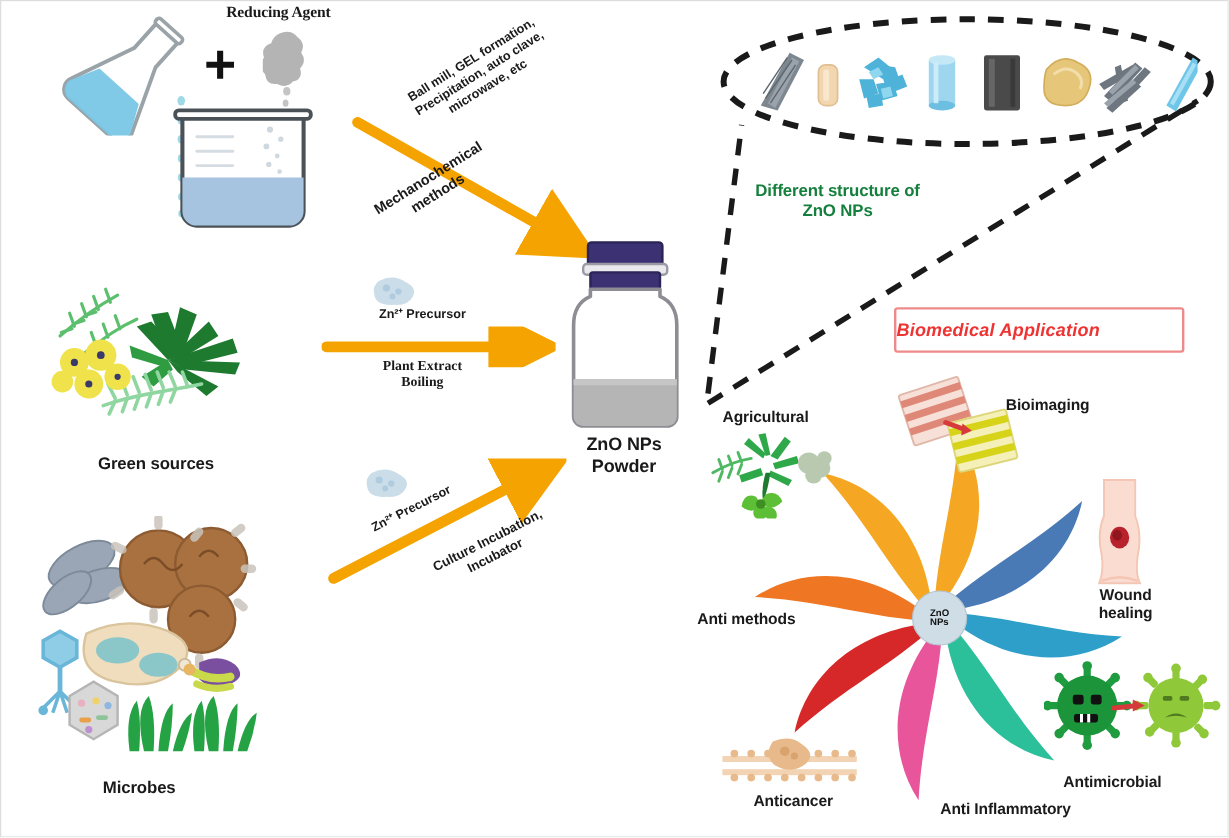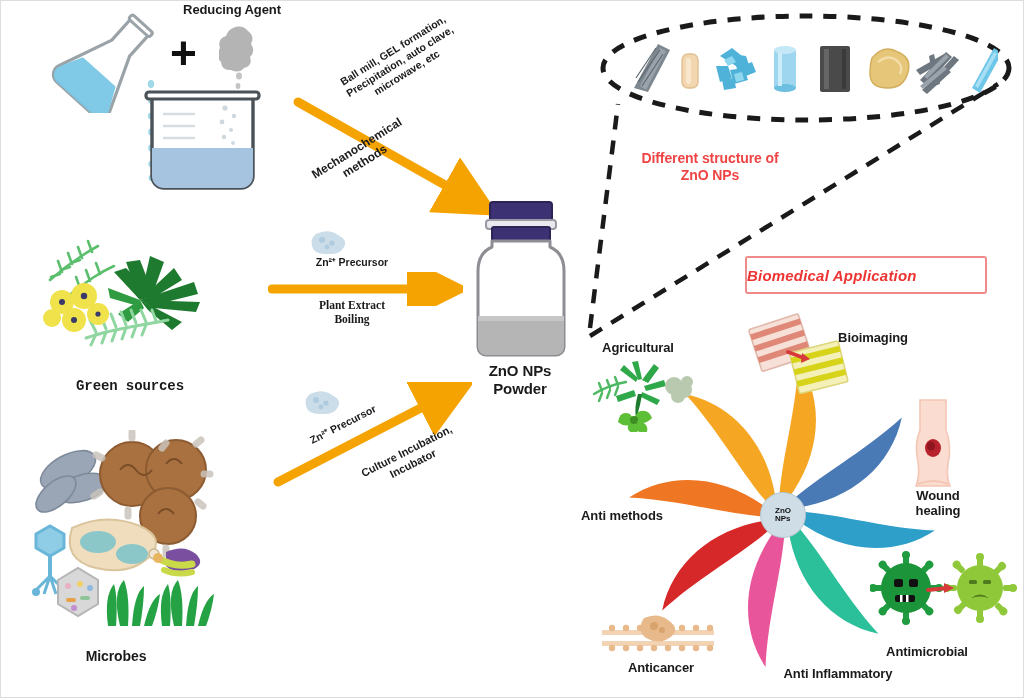--- a/index.html
+++ b/index.html
@@ -15,35 +15,35 @@
     font-family:"Liberation Sans",sans-serif;
     line-height:1.18;text-align:center;white-space:pre-line;
     letter-spacing:-0.1px;
   }
   .lbl-md{font-size:13px;}
   .lbl-lg{font-size:15px;}
   .plus{
     left:170px;top:30px;font-size:46px;font-weight:bold;color:#111;
     line-height:1;font-family:"Liberation Sans",sans-serif;
   }
-  .reducing-lbl{left:152px;top:2px;width:160px;}
+  .reducing-lbl{left:152px;top:2px;width:160px;font-family:Liberation Serif, serif;}
   .precursor-lbl{left:18px;top:60px;width:120px;text-align:center;}
 
   
   .arrow-txt{
     position:absolute;color:#1a1a1a;font-weight:bold;font-size:10.5px;
     line-height:1.25;text-align:center;white-space:pre-line;
   }
 
   
   .bottle-lbl{left:455px;top:362px;width:130px;}
 
   
   .green-lbl{
-    left:600px;top:150px;width:220px;color:#ef4444;font-size:14px;
+    left:588px;top:150px;width:220px;color:#15803d;font-size:14px;
   }
 
   
   .biomed-box{
     left:745px;top:256px;width:238px;height:34px;
     border:2px solid #ef8a8a;border-radius:3px;background:#fff;
     display:flex;align-items:center;justify-content:flex-start;
   }
   .biomed-box span{
     color:#ee3333;font-weight:bold;font-size:15px;font-style:italic;
@@ -166,21 +166,21 @@
         <circle cx="30" cy="90" r="9"></circle>
       </g>
       <g fill="#3a3a6a">
         <circle cx="40" cy="74" r="3"></circle>
           <circle cx="62" cy="68" r="3.2"></circle>
         <circle cx="52" cy="92" r="3"></circle>
           <circle cx="76" cy="86" r="2.6"></circle>
       </g>
     </g>
   </svg>
-  <div class="lbl src-lbl" style="left:40px;top:378px;width:180px;font-family:Liberation Mono, monospace;">Green sources</div>
+  <div class="lbl src-lbl" style="left:40px;top:378px;width:180px;">Green sources</div>
 
   <svg class="abs" style="left:16px;top:430px;" width="240" height="210" viewBox="0 0 240 210">
 
     <g fill="#9aa6b5" stroke="#7d8a99" stroke-width="1.6">
       <ellipse cx="52" cy="40" rx="30" ry="15" transform="rotate(-28 52 40)"></ellipse>
       <ellipse cx="66" cy="58" rx="26" ry="13" transform="rotate(-18 66 58)"></ellipse>
       <ellipse cx="40" cy="64" rx="24" ry="12" transform="rotate(-40 40 64)"></ellipse>
     </g>
 
     <g>

